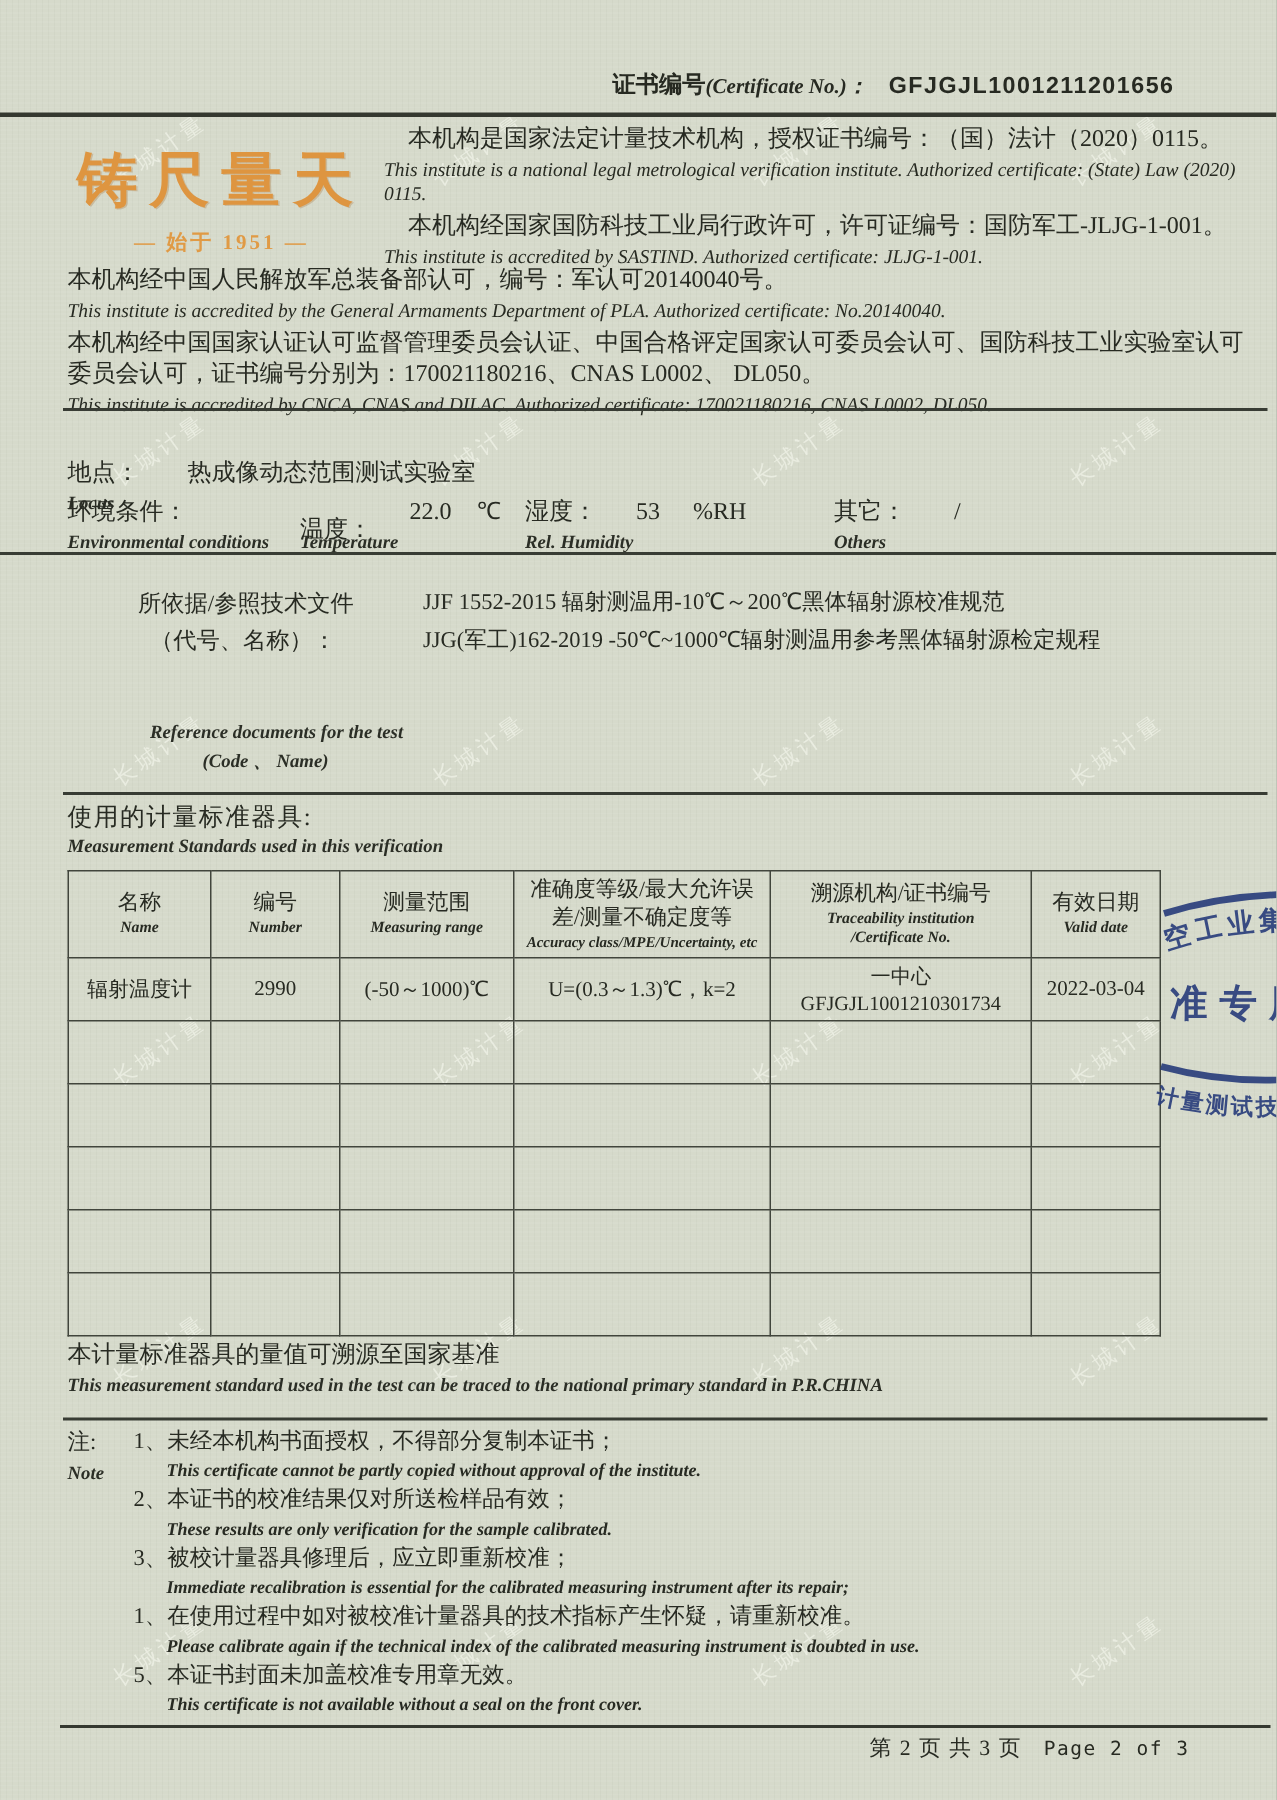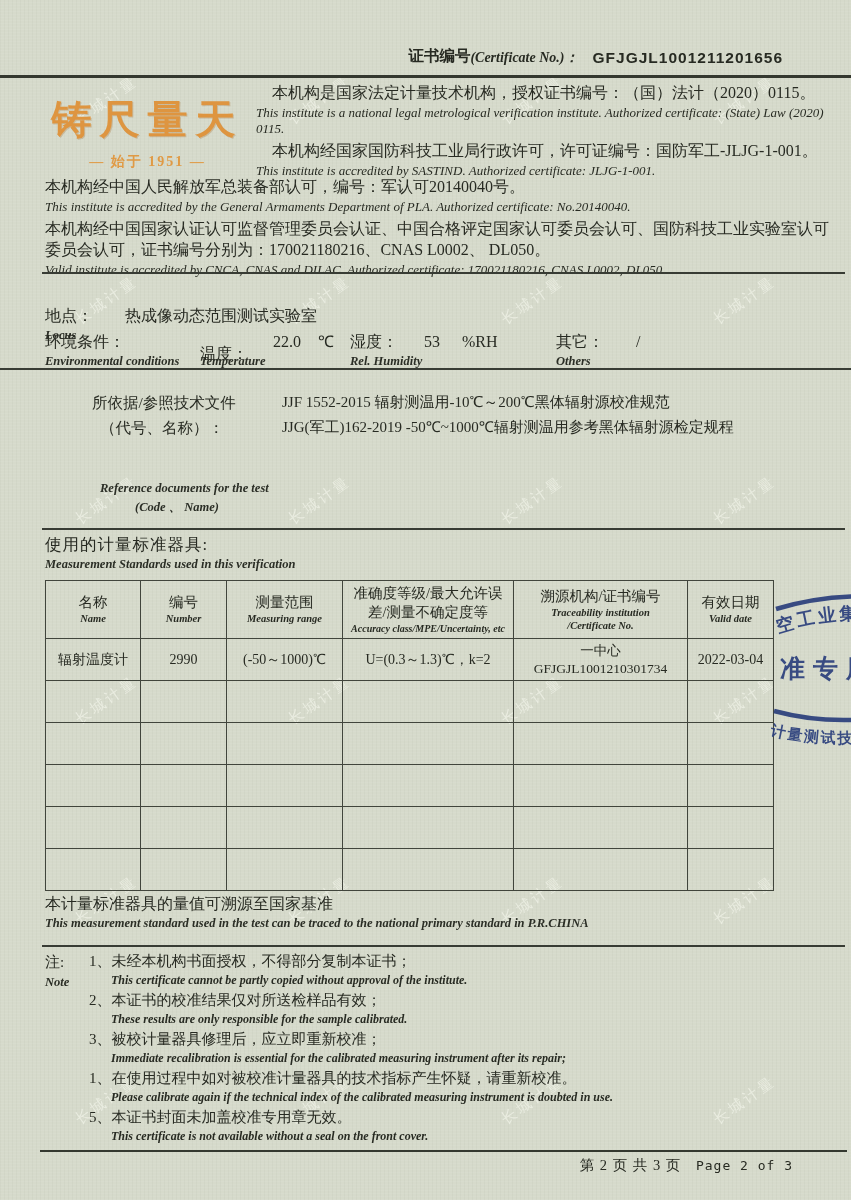--- a/index.html
+++ b/index.html
@@ -122,21 +122,21 @@
       <div class="p-en">This institute is a national legal metrological verification institute.  Authorized certificate: (State) Law (2020) 0115.</div>
       <div class="p-cn">本机构经国家国防科技工业局行政许可，许可证编号：国防军工-JLJG-1-001。</div>
       <div class="p-en">This institute is accredited by SASTIND. Authorized certificate: JLJG-1-001.</div>
     </div>
   </div>
 
   <div class="abs full-paras">
     <div class="p-cn">本机构经中国人民解放军总装备部认可，编号：军认可20140040号。</div>
     <div class="p-en">This institute is accredited by the General Armaments Department of PLA. Authorized certificate: No.20140040.</div>
     <div class="p-cn">本机构经中国国家认证认可监督管理委员会认证、中国合格评定国家认可委员会认可、国防科技工业实验室认可委员会认可，证书编号分别为：170021180216、CNAS L0002、 DL050。</div>
-    <div class="p-en">Valid institute is accredited by CNCA, CNAS and DILAC. Authorized certificate: 170021180216, CNAS L0002, DL050.</div>
+    <div class="p-en">This institute is accredited by CNCA, CNAS and DILAC. Authorized certificate: 170021180216, CNAS L0002, DL050.</div>
   </div>
 
   <div class="abs rule" style="top:272px; left:42px; right:6px;"></div>
 
   <div class="abs locus">
     <div class="locus-row">
       <span class="cn">地点：</span>
       <span class="cn locus-val">热成像动态范围测试实验室</span>
     </div>
     <div class="en-b">Locus</div>
@@ -284,21 +284,21 @@
 
   <div class="abs notes">
     <div class="note-lab">
       <div class="cn" style="font-size:15px">注:</div>
       <div class="en-b">Note</div>
     </div>
     <div>
       <div class="note-cn">1、未经本机构书面授权，不得部分复制本证书；</div>
       <div class="note-en">This certificate cannot be partly copied without approval of the institute.</div>
       <div class="note-cn">2、本证书的校准结果仅对所送检样品有效；</div>
-      <div class="note-en">These results are only responsible for the sample calibrated.</div>
+      <div class="note-en">These results are only verification for the sample calibrated.</div>
       <div class="note-cn">3、被校计量器具修理后，应立即重新校准；</div>
       <div class="note-en">Immediate recalibration is essential for the calibrated measuring instrument after its repair;</div>
       <div class="note-cn">1、在使用过程中如对被校准计量器具的技术指标产生怀疑，请重新校准。</div>
       <div class="note-en">Please calibrate again if the technical index of the calibrated measuring instrument is doubted in use.</div>
       <div class="note-cn">5、本证书封面未加盖校准专用章无效。</div>
       <div class="note-en">This certificate is not available without a seal on the front cover.</div>
     </div>
   </div>
 
   <div class="abs footer-rule"></div>

